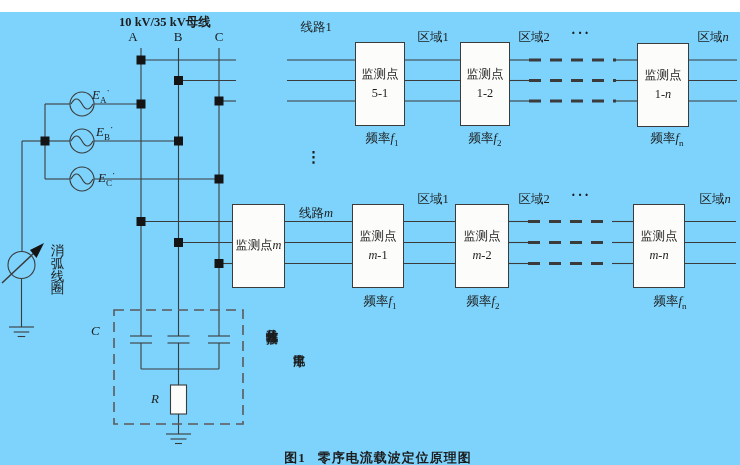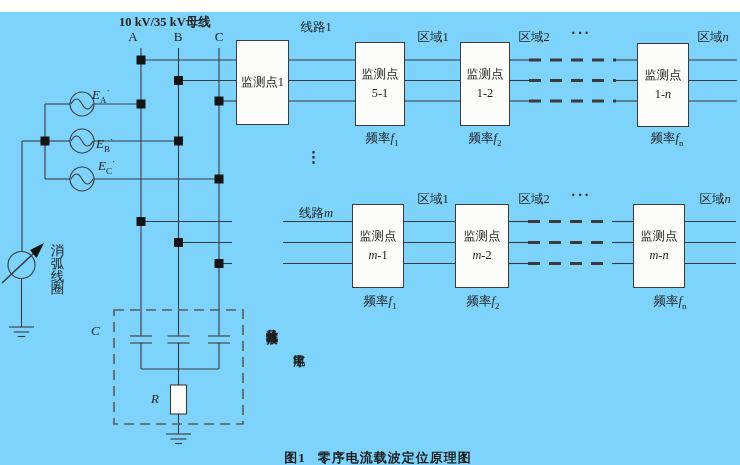--- a/index.html
+++ b/index.html
@@ -168,34 +168,31 @@
       <rect class="jct" x="40.5" y="124.5" width="9" height="9"></rect>
     </g>
   </svg>
 
   <div class="lbl bold" style="left:119px;top:2px;font-size:12.5px">10 kV/35 kV母线</div>
   <div class="lbl ctr" style="left:126px;top:17px;width:14px;font-size:13px">A</div>
   <div class="lbl ctr" style="left:171px;top:17px;width:14px;font-size:13px">B</div>
   <div class="lbl ctr" style="left:212px;top:17px;width:14px;font-size:13px">C</div>
 
   <div class="lbl" style="left:92px;top:75px;font-size:13px"><i>E</i><sub>A</sub><sup class="dot">·</sup></div>
-  <div class="lbl" style="left:96px;top:124px;font-size:13px"><i>E</i><sub>B</sub><sup class="dot">·</sup></div>
-  <div class="lbl" style="left:98px;top:146px;font-size:13px"><i>E</i><sub>C</sub><sup class="dot">·</sup></div>
+  <div class="lbl" style="left:96px;top:112px;font-size:13px"><i>E</i><sub>B</sub><sup class="dot">·</sup></div>
+  <div class="lbl" style="left:98px;top:158px;font-size:13px"><i>E</i><sub>C</sub><sup class="dot">·</sup></div>
 
   <div class="vtxt" style="left:48px;top:220px;font-size:13.5px;letter-spacing:13px">消弧线圈</div>
 
   <div class="lbl ctr" style="left:291px;top:7px;width:50px"><span>线路</span><span>1</span></div>
   <div class="lbl ctr" style="left:408px;top:17px;width:50px"><span>区域</span><span>1</span></div>
   <div class="lbl ctr" style="left:509px;top:17px;width:50px"><span>区域</span><span>2</span></div>
   <div class="lbl ctr dots" style="left:564px;top:14px;width:34px">···</div>
   <div class="lbl ctr" style="left:687px;top:17px;width:52px"><span>区域</span><i>n</i></div>
 
-  <div class="box" style="left:236px;top:28px;width:51px;height:83px">
-      <span><span>监测点</span><span>1</span></span>
-    </div>
   <div class="box" style="left:355px;top:30px;width:48px;height:82px">
       <span>监测点</span>
       <span>5-1</span>
     </div>
   <div class="box" style="left:460px;top:30px;width:48px;height:82px">
       <span>监测点</span>
       <span>1-2</span>
     </div>
   <div class="box" style="left:637px;top:31px;width:50px;height:82px">
       <span>监测点</span>
@@ -207,20 +204,23 @@
   <div class="lbl ctr" style="left:637px;top:118px;width:60px"><span>频率</span><i>f</i><sub>n</sub></div>
 
   <div class="lbl vdots" style="left:306px;top:136px">⋮</div>
 
   <div class="lbl ctr" style="left:291px;top:193px;width:50px"><span>线路</span><i>m</i></div>
   <div class="lbl ctr" style="left:408px;top:179px;width:50px"><span>区域</span><span>1</span></div>
   <div class="lbl ctr" style="left:509px;top:179px;width:50px"><span>区域</span><span>2</span></div>
   <div class="lbl ctr dots" style="left:564px;top:176px;width:34px">···</div>
   <div class="lbl ctr" style="left:689px;top:179px;width:52px"><span>区域</span><i>n</i></div>
 
+  <div class="box" style="left:232px;top:192px;width:51px;height:82px">
+      <span><span>监测点</span><i>m</i></span>
+    </div>
   <div class="box" style="left:352px;top:192px;width:50px;height:82px">
       <span>监测点</span>
       <span><i>m</i><span>-1</span></span>
     </div>
   <div class="box" style="left:455px;top:192px;width:52px;height:82px">
       <span>监测点</span>
       <span><i>m</i><span>-2</span></span>
     </div>
   <div class="box" style="left:633px;top:192px;width:50px;height:82px">
       <span>监测点</span>

